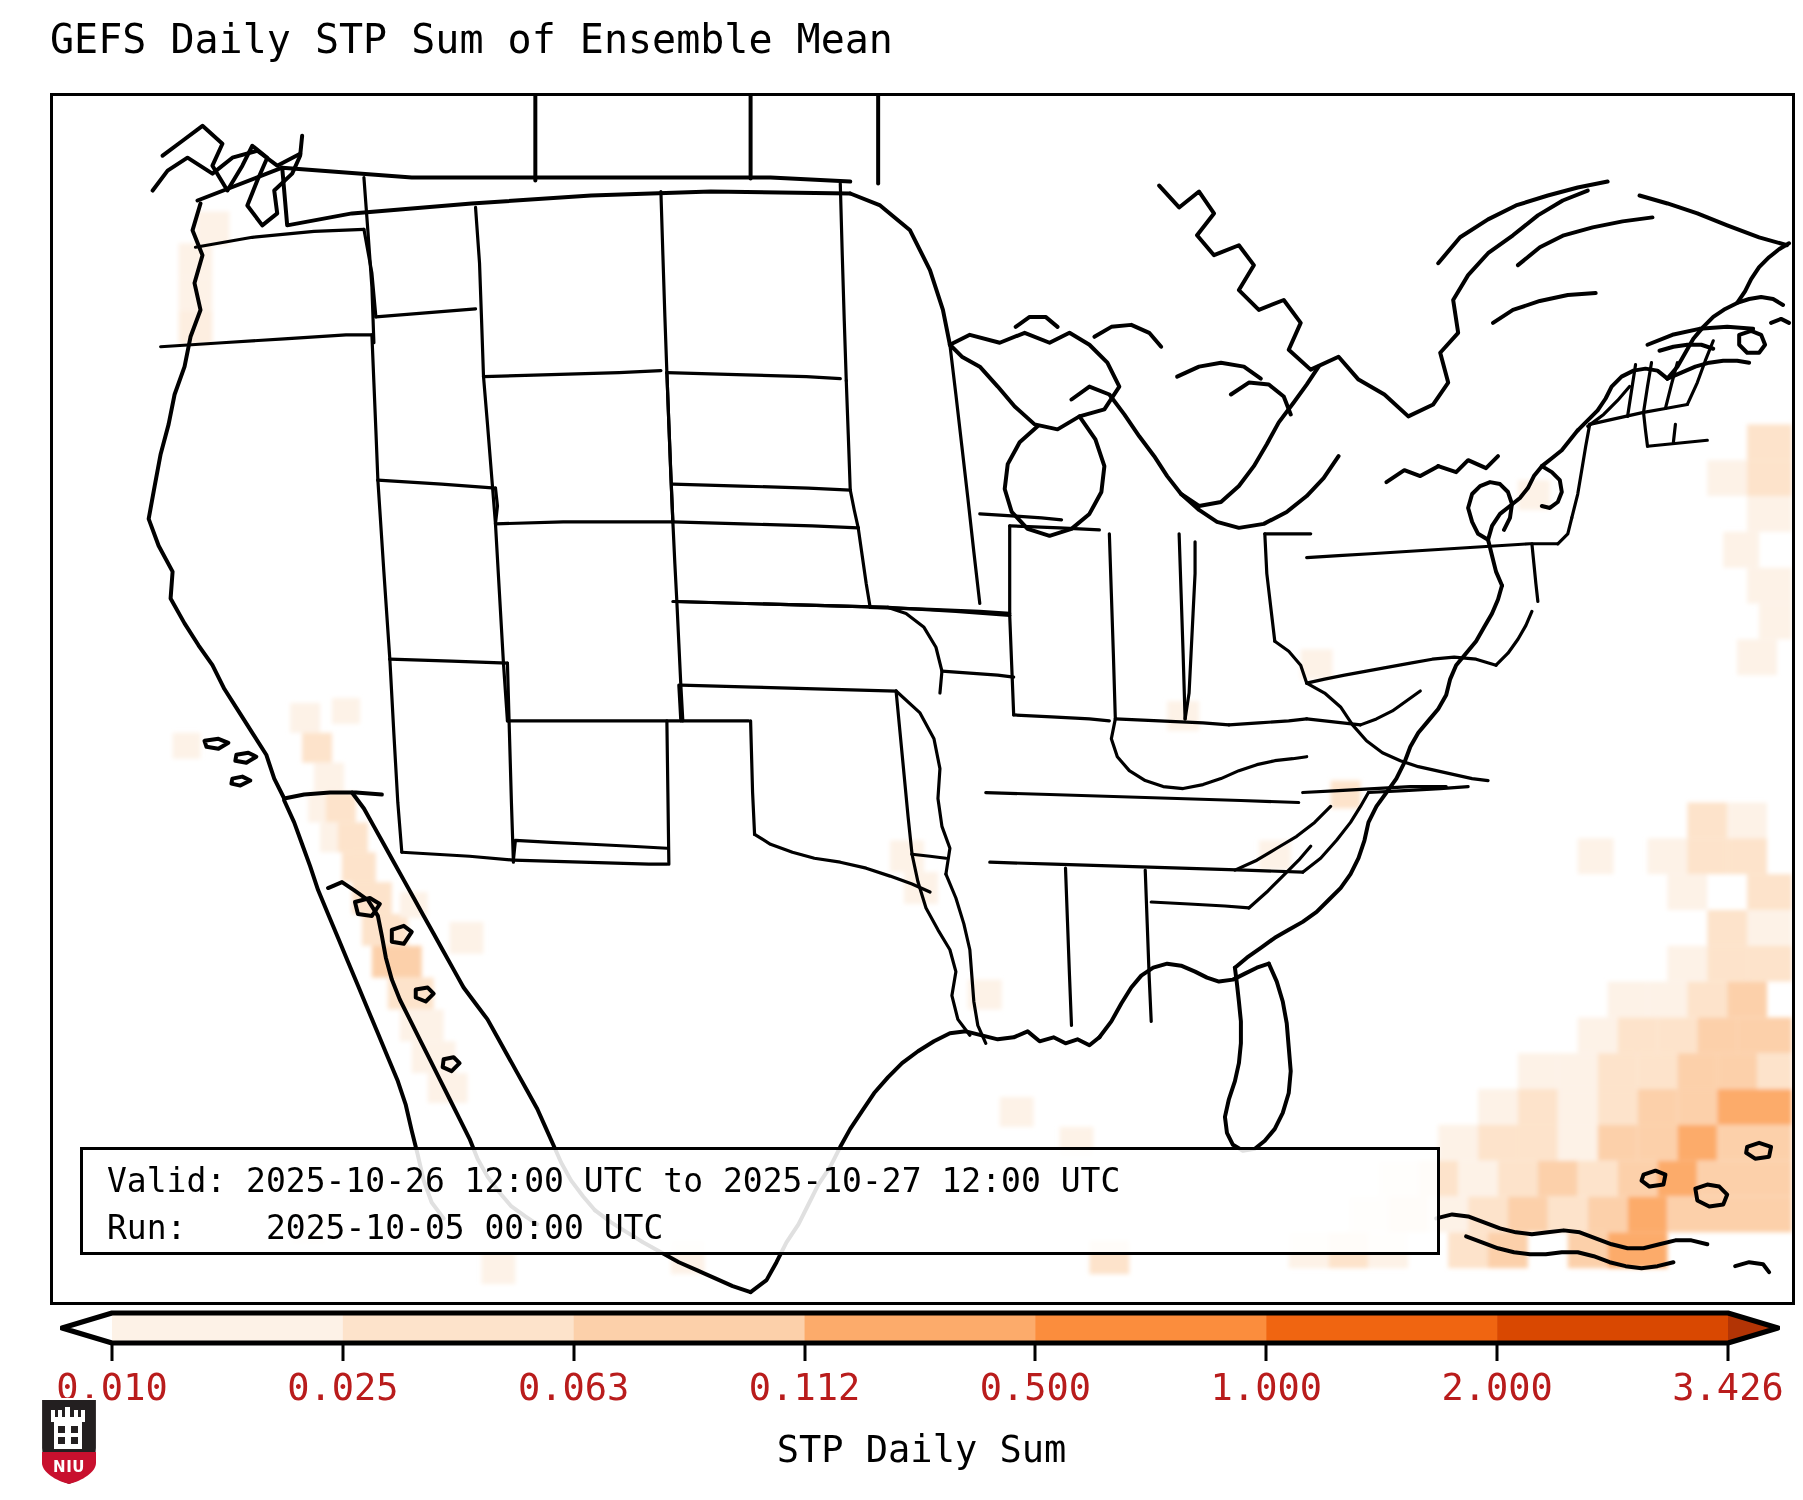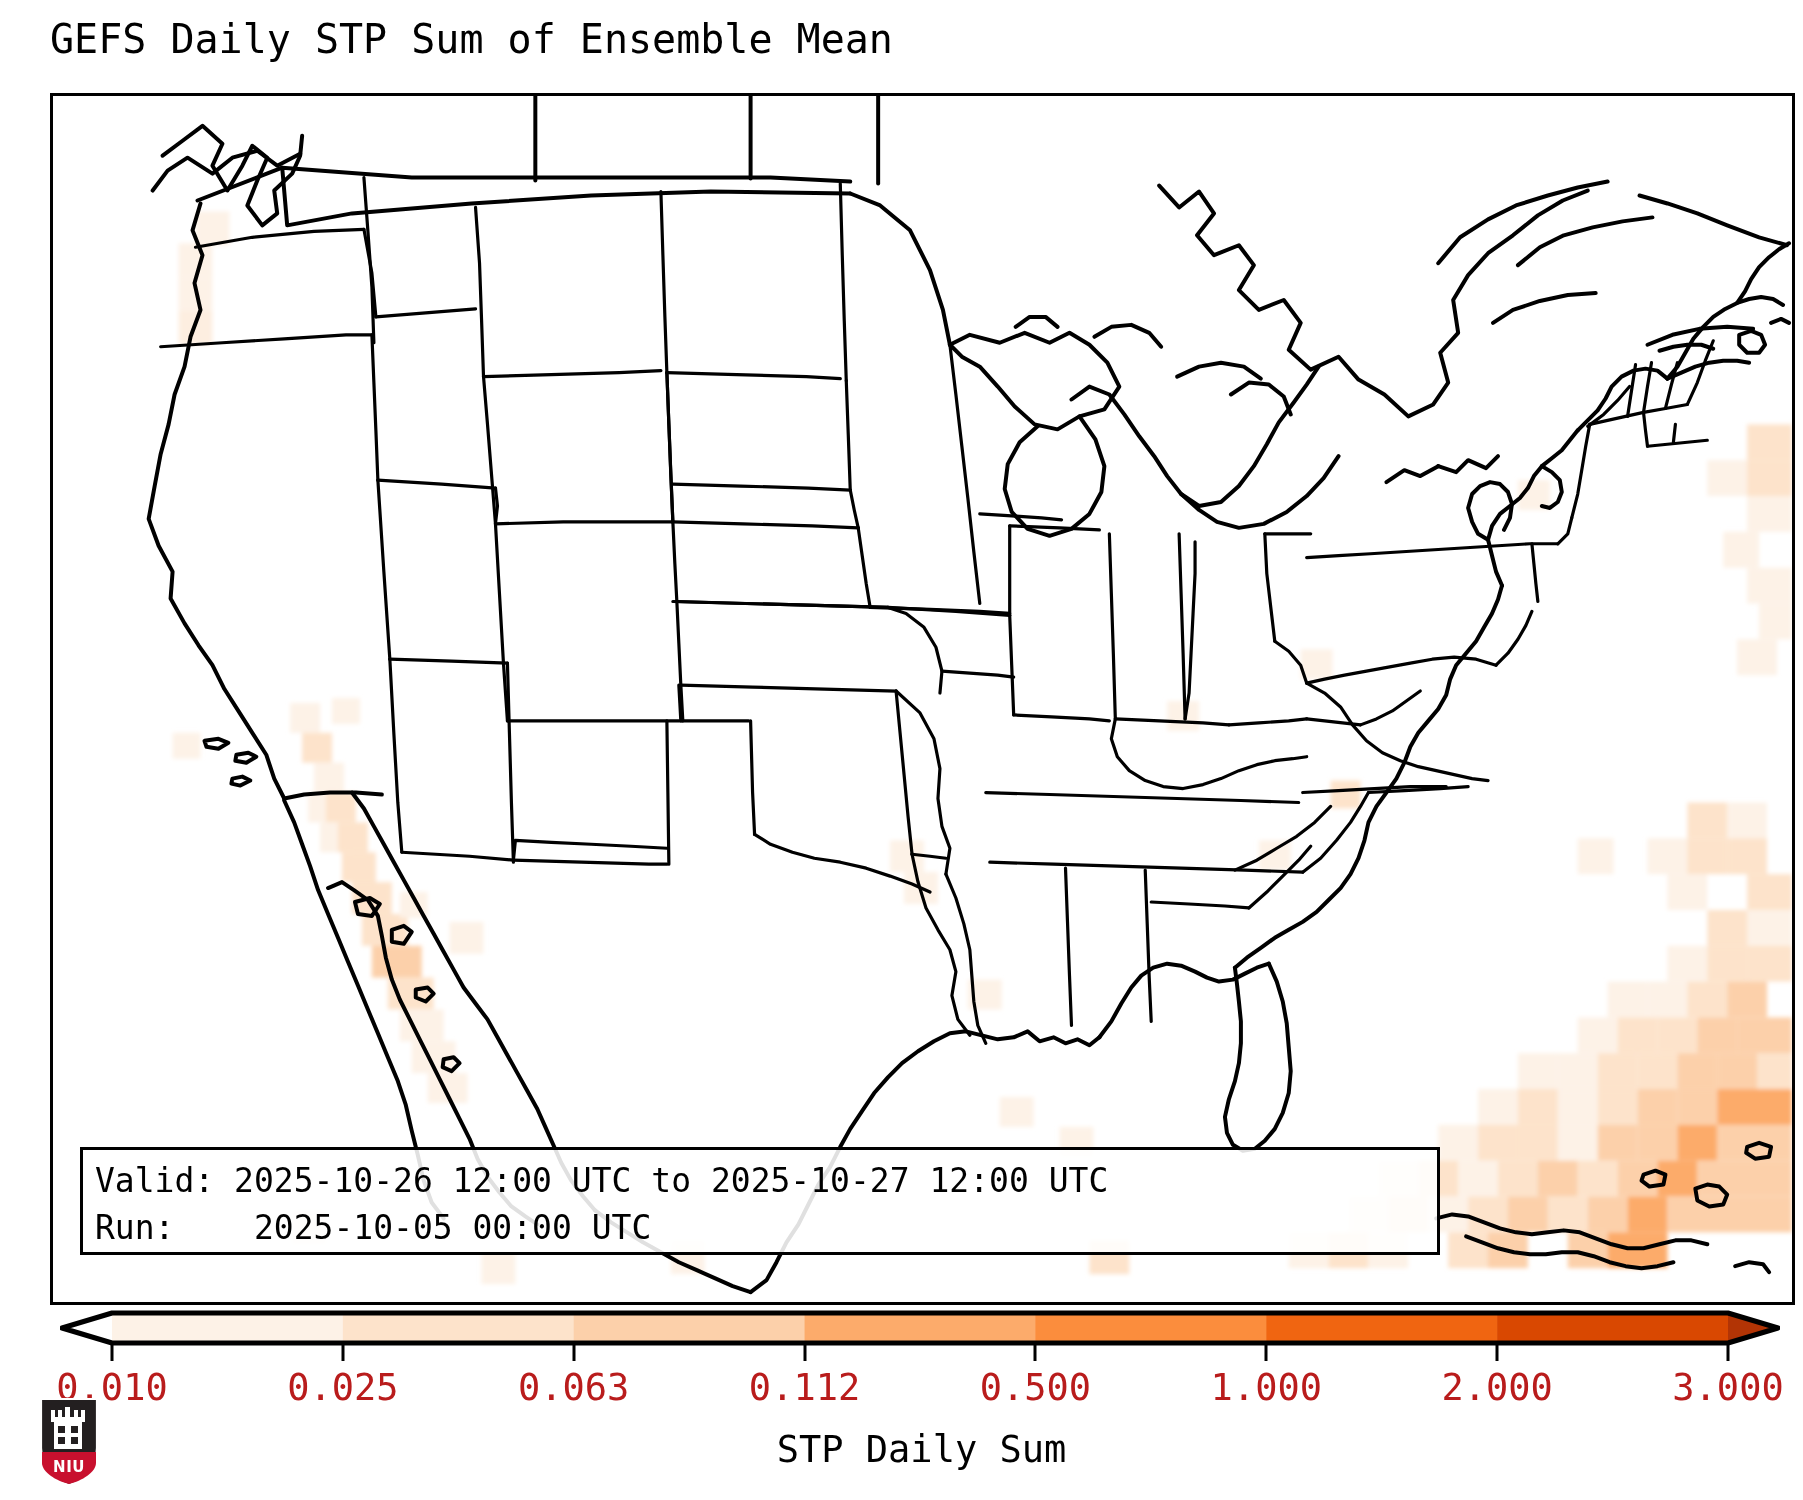--- a/index.html
+++ b/index.html
@@ -47,21 +47,21 @@
   
   #annot-box {
     position: absolute;
     left: 60px;
     top: 1147px;
     width: 1360px;
     height: 108px;
     border: 3px solid #000;
     box-sizing: border-box;
     background: rgba(255,255,255,0.88);
-    padding: 7px 12px 0 12px;
+    padding: 7px 12px 0 24px;
   }
   .annot-line {
     font-size: 33px;
     line-height: 47px;
     color: #000;
     white-space: pre;
     font-family: "DejaVu Sans Mono", "Liberation Mono", monospace;
   }
 
   
@@ -588,21 +588,21 @@
       <div class="ctick" style="left: 1668px;"></div>
     </div>
   <div id="cbar-labels">
       <div class="clabel" style="left: 92px;">0.010</div>
       <div class="clabel" style="left: 322.857px;">0.025</div>
       <div class="clabel" style="left: 553.714px;">0.063</div>
       <div class="clabel" style="left: 784.571px;">0.112</div>
       <div class="clabel" style="left: 1015.43px;">0.500</div>
       <div class="clabel" style="left: 1246.29px;">1.000</div>
       <div class="clabel" style="left: 1477.14px;">2.000</div>
-      <div class="clabel" style="left: 1708px;">3.000</div>
+      <div class="clabel" style="left: 1708px;">3.426</div>
     </div>
 
   <div id="cbar-axis-label">STP Daily Sum</div>
 
   <div id="niu-logo">
     <svg viewBox="0 0 62 92">
       <path d="M3,3 L59,3 L59,52 C59,74 42,86 31,89 C20,86 3,74 3,52 Z" fill="#231f20" stroke="#ffffff" stroke-width="2.2"></path>
 
       <g fill="#ffffff">
         <rect x="13" y="14" width="4" height="9"></rect>

